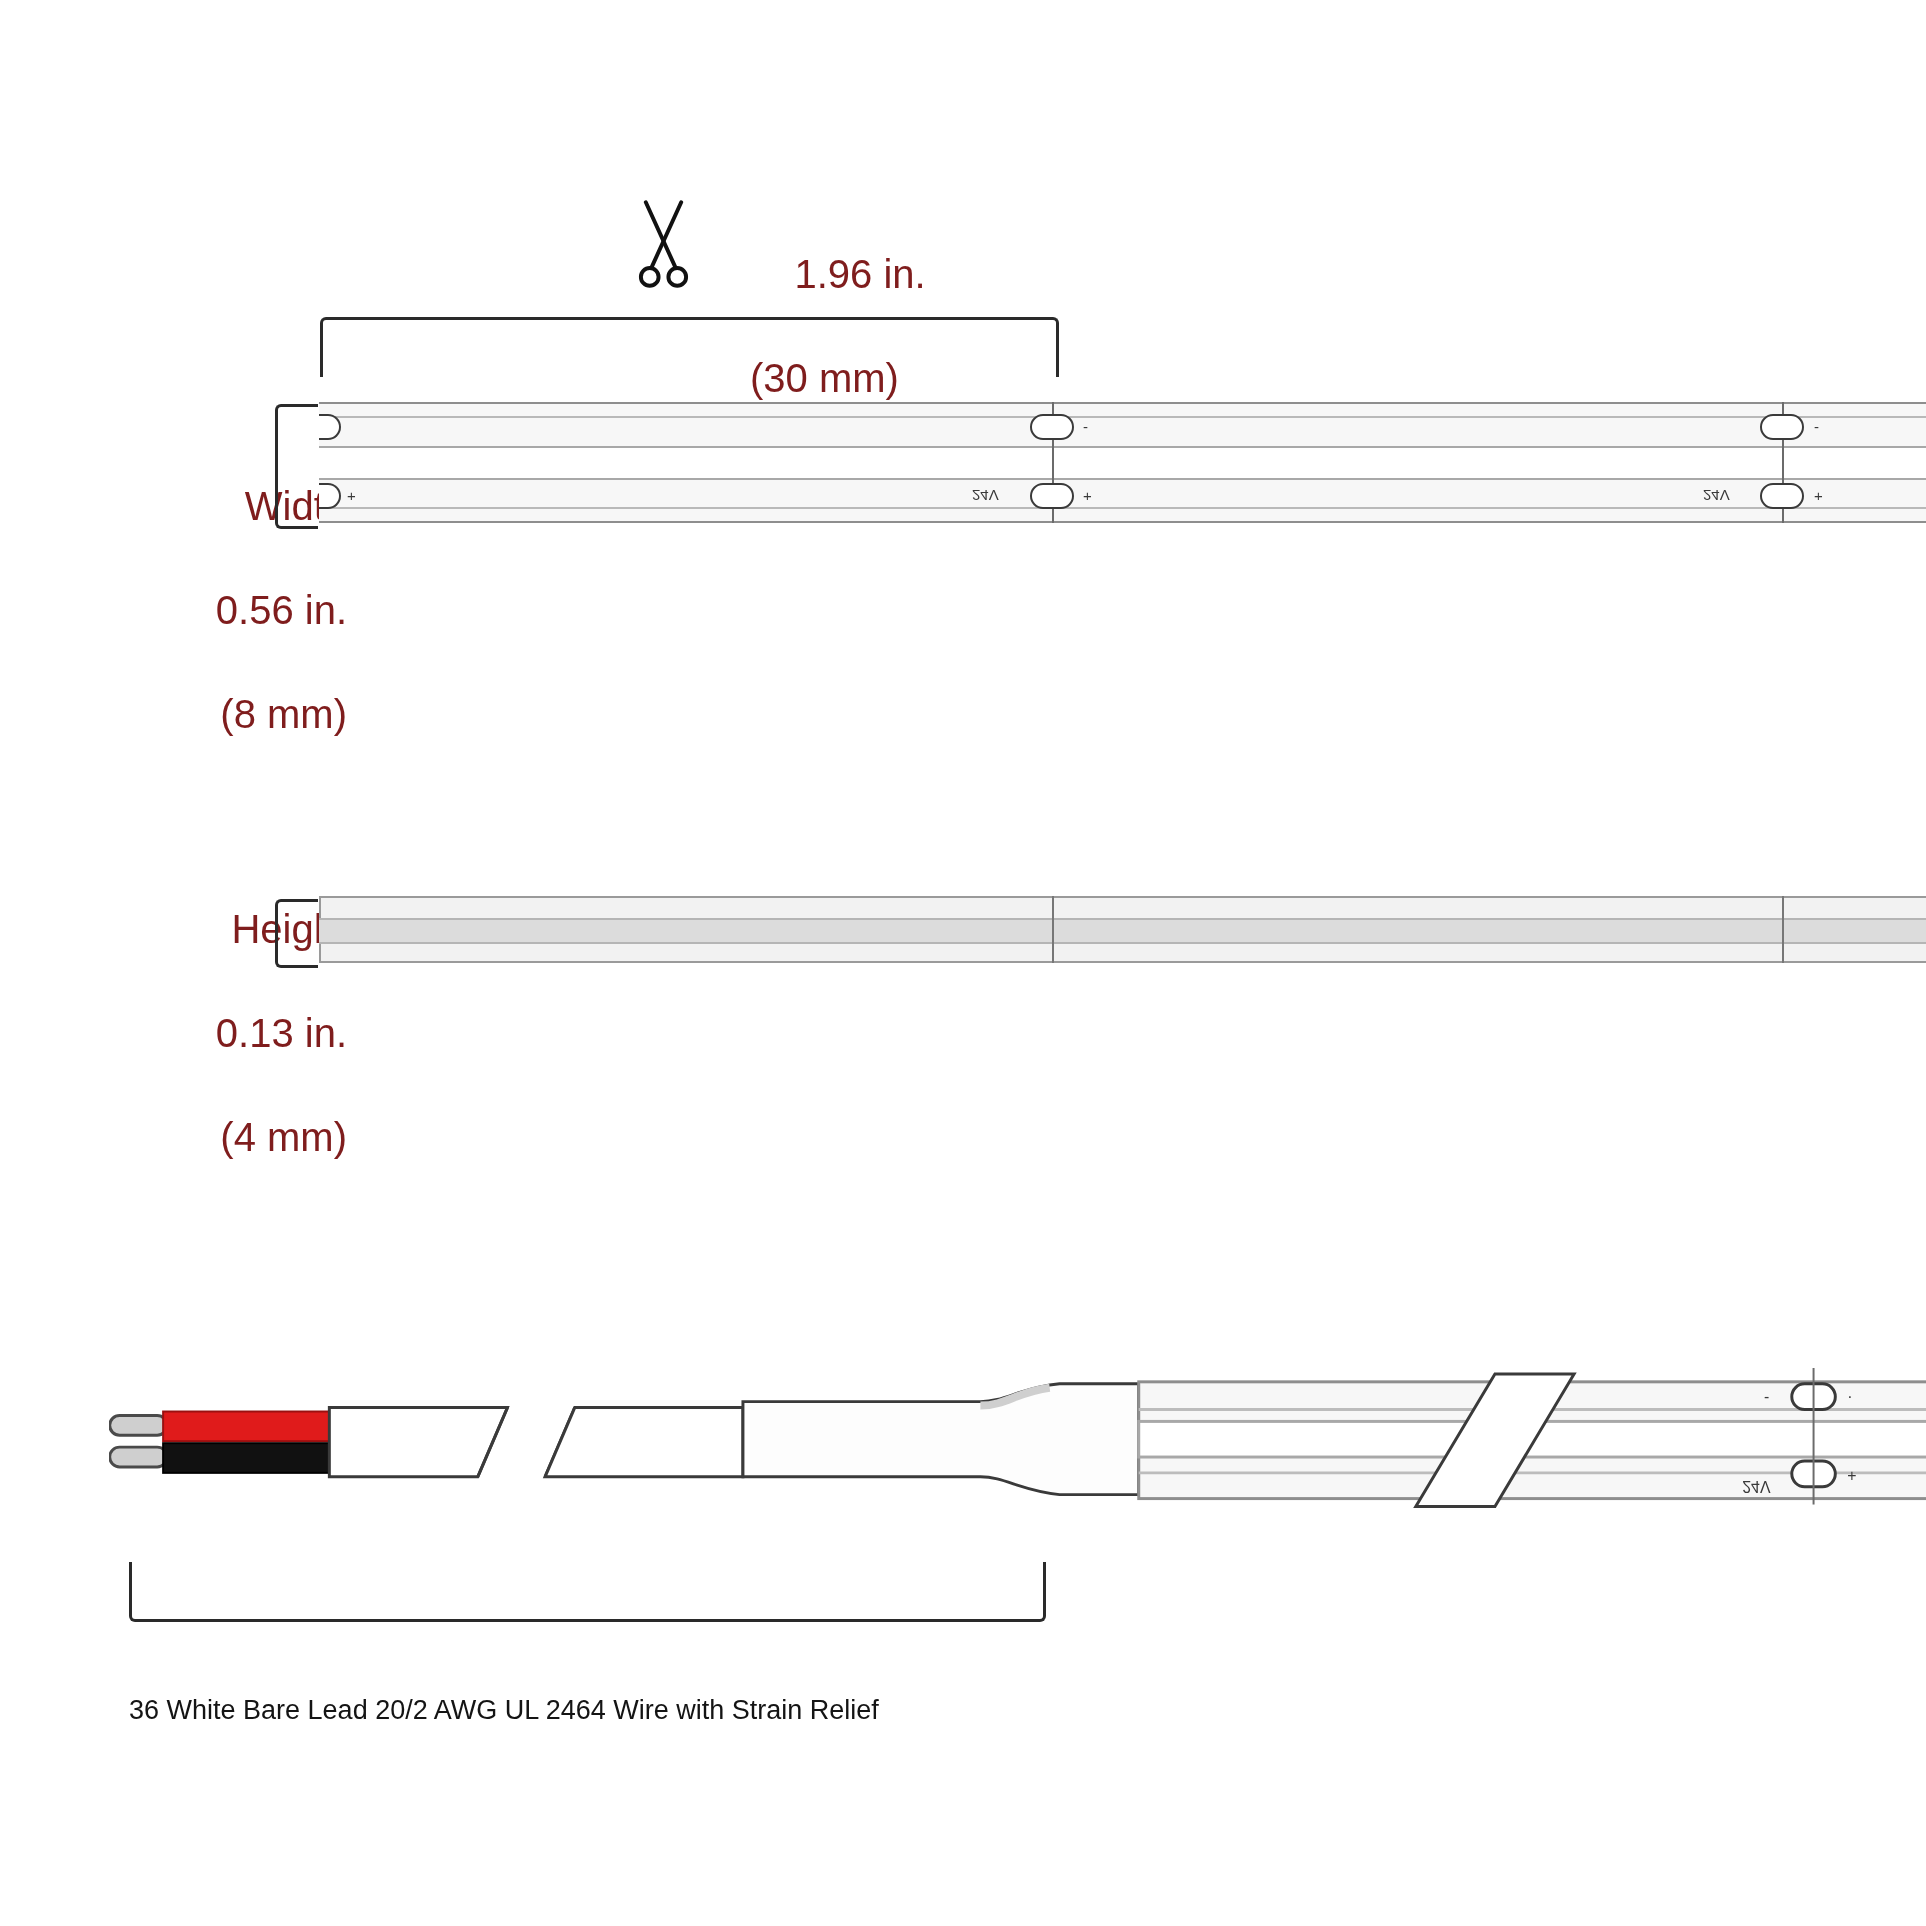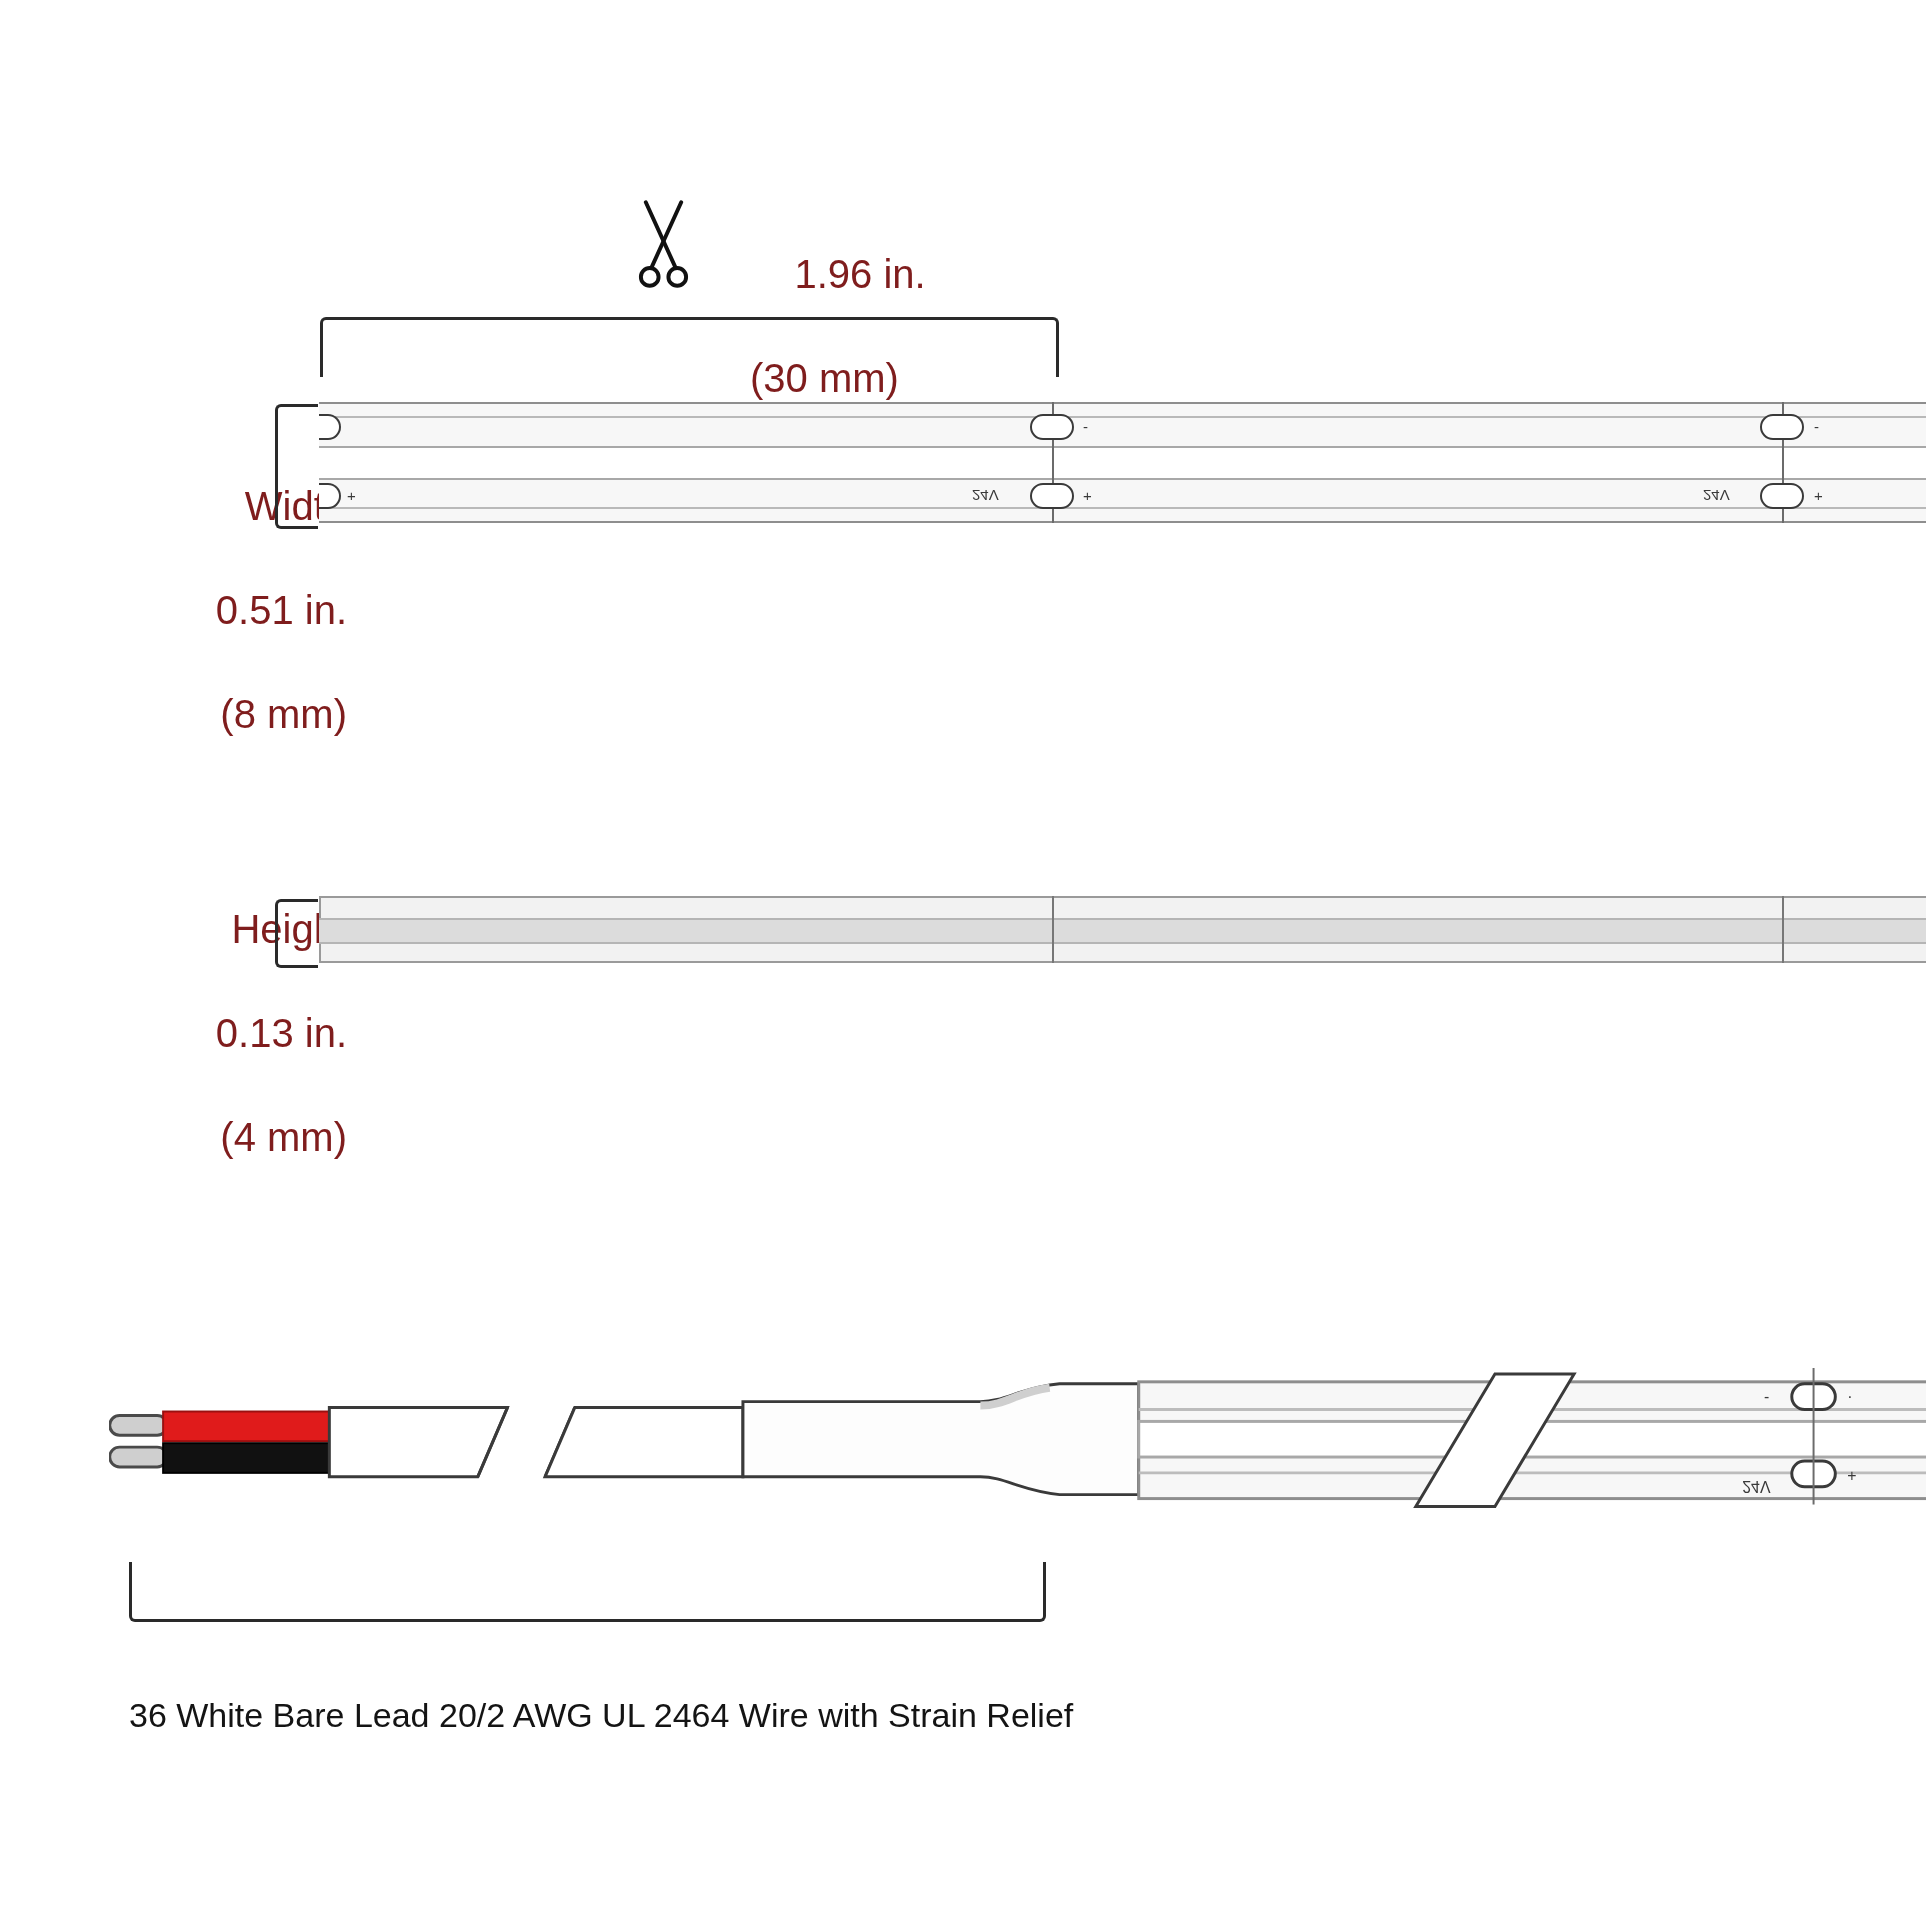--- a/index.html
+++ b/index.html
@@ -51,21 +51,21 @@
     left: 99px;
     top: 851px;
     width: 248px;
     font-size: 40px;
     text-align: right;
   }
 
   #lead-caption {
     left: 129px;
     top: 1693px;
-    font-size: 34px;
+    font-size: 27px;
     color: #141414;
   }
 
   
   #scissors-icon {
     position: absolute;
     left: 634px;
     top: 194px;
     width: 59px;
     height: 99px;
@@ -242,21 +242,21 @@
 
   <div class="label" id="cut-length-label">
     <span>1.96 in.</span>
     <span class="l2">(30 mm)</span>
   </div>
 
   <div class="hbracket" id="cut-bracket"></div>
 
   <div class="label" id="width-label">
     <span>Width</span><br>
-    <span>0.51 in.</span><br>
+    <span>0.56 in.</span><br>
     <span>(8 mm)</span>
   </div>
   <div class="vbracket" id="width-bracket"></div>
 
   <div id="top-view">
     <div class="strip-body"></div>
     <div class="strip-inner-line" style="top:14px;"></div>
     <div class="strip-gap" style="top:44px; height:34px;"></div>
     <div class="strip-inner-line" style="top:105px;"></div>
 

